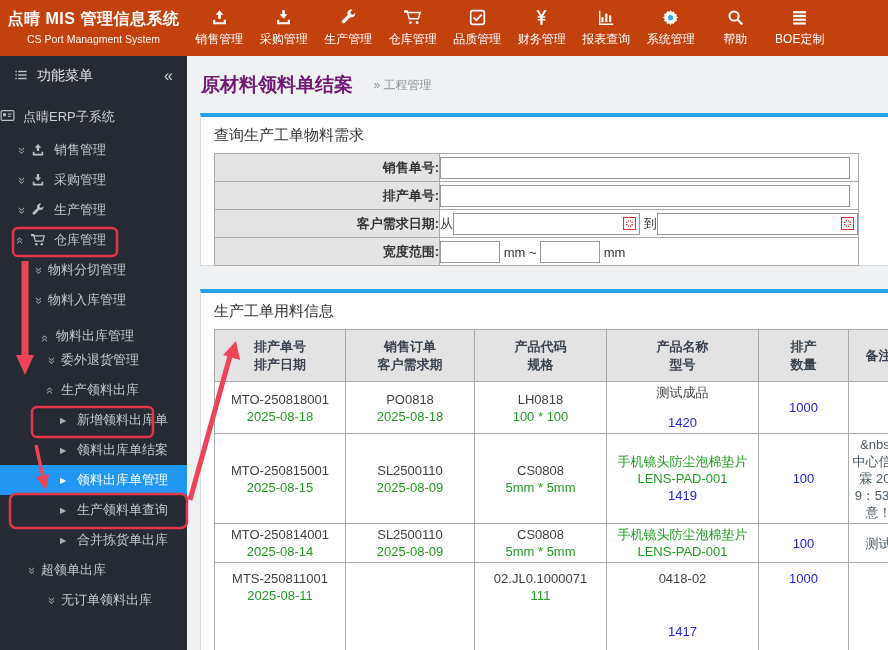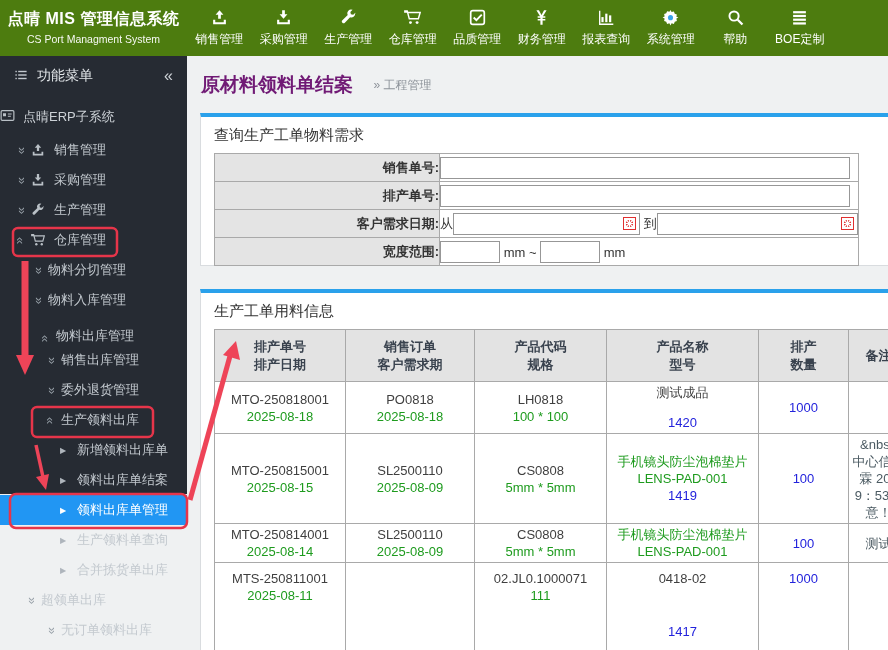--- a/index.html
+++ b/index.html
@@ -1,31 +1,31 @@
 <!DOCTYPE html>
 <html><head>
 <meta charset="utf-8">
 <style>
   html,body{margin:0;padding:0}
   body{width:888px;height:650px;overflow:hidden;position:relative;background:#eff1f2;
        font-family:"Liberation Sans",sans-serif;-webkit-font-smoothing:antialiased}
 
   
-  .topbar{position:absolute;left:0;top:0;width:888px;height:56px;background:#4d7c0f;display:flex;z-index:3}
+  .topbar{position:absolute;left:0;top:0;width:888px;height:56px;background:#c2410c;display:flex;z-index:3}
   .logo{width:187px;flex:0 0 187px;color:#fff;text-align:center;padding-top:9px}
   .logo .t1{font-size:16px;font-weight:bold;letter-spacing:.5px}
   .logo .t2{font-size:10.5px;font-weight:normal;margin-top:3px;opacity:.95}
   .topnav{flex:1;display:flex}
   .nav-item{width:64.5px;flex:0 0 64.5px;color:#fff;text-align:center;padding-top:9px;cursor:pointer}
   .nav-icon{display:block;height:19px}
   .nav-icon svg{width:17px;height:17px;fill:#fff;stroke:none}
   .nav-label{display:block;font-size:12px;margin-top:3px;white-space:nowrap}
 
   
-  .sidebar{position:absolute;left:0;top:56px;width:187px;height:438px;background:#262b33;color:#c3c9cf;z-index:2}
+  .sidebar{position:absolute;left:0;top:56px;width:187px;height:594px;background:#262b33;color:#c3c9cf;z-index:2}
   .side-header{height:40px;display:flex;align-items:center;padding:0 14px;font-size:14px;color:#e2e6e9}
   .side-header svg{width:14px;height:14px;fill:#c3c9cf;margin-right:9px}
   .side-collapse{margin-left:auto;font-size:16px;color:#cdd2d7;cursor:pointer}
   .side-root{height:28px;margin-top:7px;display:flex;align-items:center;font-size:13px;color:#ccd1d6}
   .side-root svg{width:15px;height:15px;fill:#b9c0c6;stroke:#b9c0c6;margin-right:8px}
   .side-menu{margin-top:4px}
   .side-item{height:30px;display:flex;align-items:center;font-size:13px;cursor:pointer;white-space:nowrap}
   .side-item.selected{background:#2196f3;color:#fff}
   .side-item.selected .chev,.side-item.selected .caret{color:#fff}
   .chev{display:inline-block;width:13px;text-align:center;color:#97a0a8;font-size:13px;line-height:13px}
@@ -214,24 +214,20 @@
         <span class="chev down">«</span>
         <span class="lbl">物料分切管理</span>
       </div>
       <div class="side-item" style="padding-left: 31px;">
         <span class="chev down">«</span>
         <span class="lbl">物料入库管理</span>
       </div>
       <div class="side-item" style="padding-left: 39px; align-items: flex-end;">
         <span class="chev up">«</span>
         <span class="lbl">物料出库管理</span>
-      </div>
-      <div class="side-item" style="padding-left: 44px;">
-        <span class="chev down">«</span>
-        <span class="lbl">销售出库管理</span>
       </div>
       <div class="side-item" style="padding-left: 44px;">
         <span class="chev down">«</span>
         <span class="lbl">委外退货管理</span>
       </div>
       <div class="side-item" style="padding-left: 44px;">
         <span class="chev up">«</span>
         <span class="lbl">生产领料出库</span>
       </div>
       <div class="side-item" style="padding-left: 60px;">

